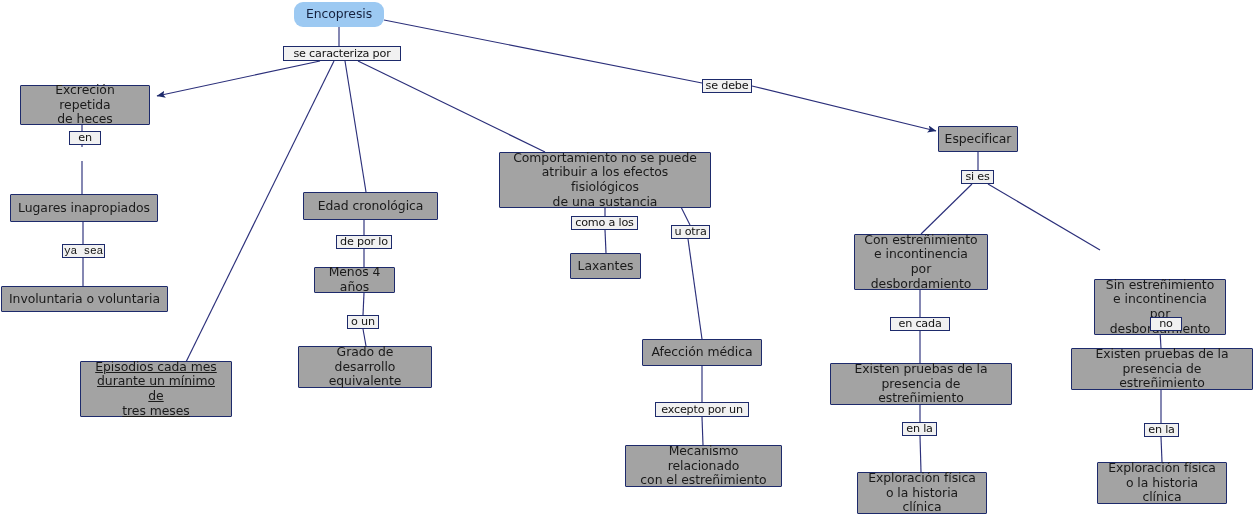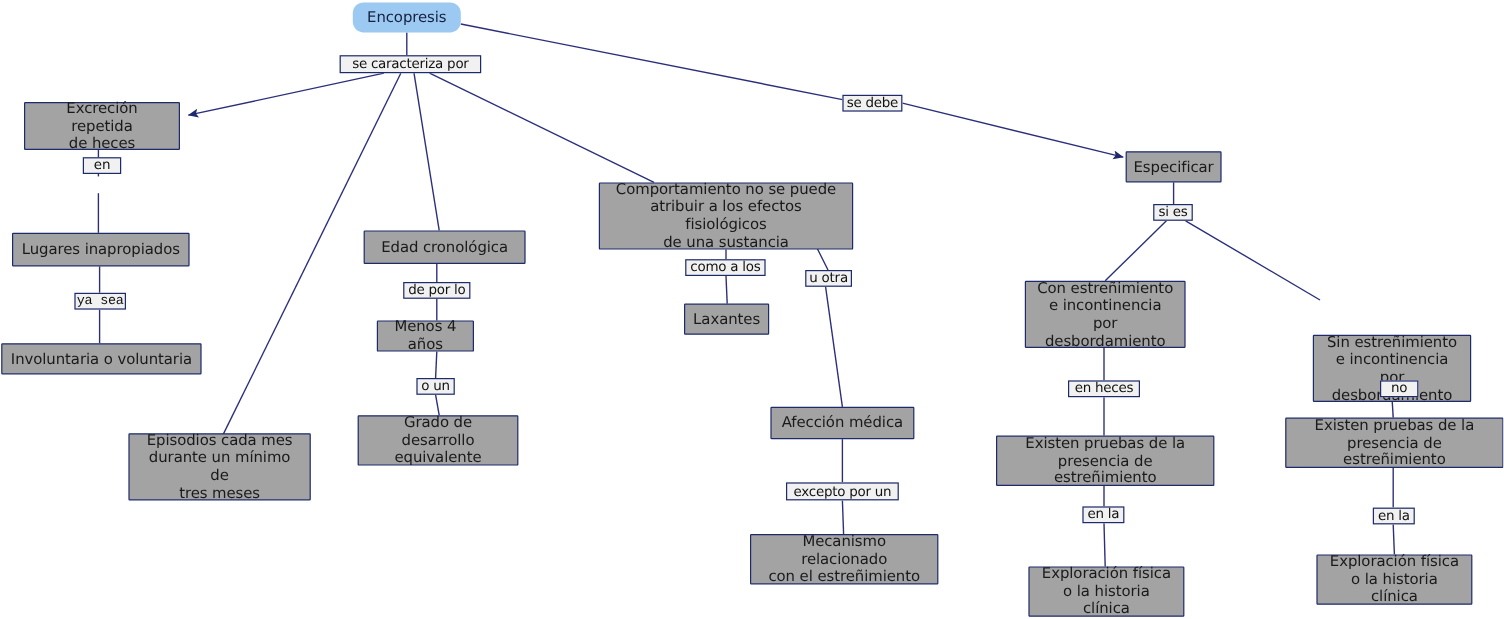--- a/index.html
+++ b/index.html
@@ -108,21 +108,21 @@
         <polyline points="1161,390 1161,423" fill="none" stroke="#2b2f7a" stroke-width="1.15"></polyline>
         <polyline points="1161,437 1162,462" fill="none" stroke="#2b2f7a" stroke-width="1.15"></polyline>
       </g>
   </svg>
   <div id="node-layer">
       <div class="node root" style="left: 294px; top: 2px; width: 90px; height: 25px;">Encopresis</div>
       <div class="node" style="left: 20px; top: 85px; width: 130px; height: 40px;">Excreción repetida
 de heces</div>
       <div class="node" style="left: 10px; top: 194px; width: 148px; height: 28px;">Lugares inapropiados</div>
       <div class="node" style="left: 1px; top: 286px; width: 167px; height: 26px;">Involuntaria o voluntaria</div>
-      <div class="node" style="left: 107px; top: 361px; width: 152px; height: 56px;">Episodios cada mes
+      <div class="node" style="left: 80px; top: 361px; width: 152px; height: 56px; text-decoration: underline;">Episodios cada mes
 durante un mínimo de
 tres meses</div>
       <div class="node" style="left: 303px; top: 192px; width: 135px; height: 28px;">Edad cronológica</div>
       <div class="node" style="left: 314px; top: 267px; width: 81px; height: 26px;">Menos 4 años</div>
       <div class="node" style="left: 298px; top: 346px; width: 134px; height: 42px;">Grado de desarrollo
 equivalente</div>
       <div class="node" style="left: 499px; top: 152px; width: 212px; height: 56px;">Comportamiento no se puede
 atribuir a los efectos fisiológicos
 de una sustancia</div>
       <div class="node" style="left: 570px; top: 253px; width: 71px; height: 26px;">Laxantes</div>
@@ -149,18 +149,18 @@
       <div class="linklabel" style="left: 283px; top: 46px; width: 118px; height: 15px;">se caracteriza por</div>
       <div class="linklabel" style="left: 702px; top: 79px; width: 50px; height: 14px;">se debe</div>
       <div class="linklabel" style="left: 69px; top: 131px; width: 25px; height: 14px;">en</div>
       <div class="linklabel" style="left: 62px; top: 244px; width: 43px; height: 14px; font-family: Liberation Mono, monospace;">ya sea</div>
       <div class="linklabel" style="left: 336px; top: 235px; width: 56px; height: 14px;">de por lo</div>
       <div class="linklabel" style="left: 347px; top: 315px; width: 31px; height: 14px;">o un</div>
       <div class="linklabel" style="left: 571px; top: 216px; width: 67px; height: 14px;">como a los</div>
       <div class="linklabel" style="left: 671px; top: 225px; width: 39px; height: 14px;">u otra</div>
       <div class="linklabel" style="left: 655px; top: 402px; width: 94px; height: 15px;">excepto por un</div>
       <div class="linklabel" style="left: 961px; top: 170px; width: 33px; height: 14px;">si es</div>
-      <div class="linklabel" style="left: 890px; top: 317px; width: 60px; height: 14px;">en heces</div>
+      <div class="linklabel" style="left: 890px; top: 317px; width: 60px; height: 14px;">en cada</div>
       <div class="linklabel" style="left: 1150px; top: 317px; width: 21px; height: 14px;">no</div>
       <div class="linklabel" style="left: 902px; top: 422px; width: 35px; height: 14px;">en la</div>
       <div class="linklabel" style="left: 1144px; top: 423px; width: 35px; height: 14px;">en la</div>
     </div>
 </div>
 
 </body></html>

